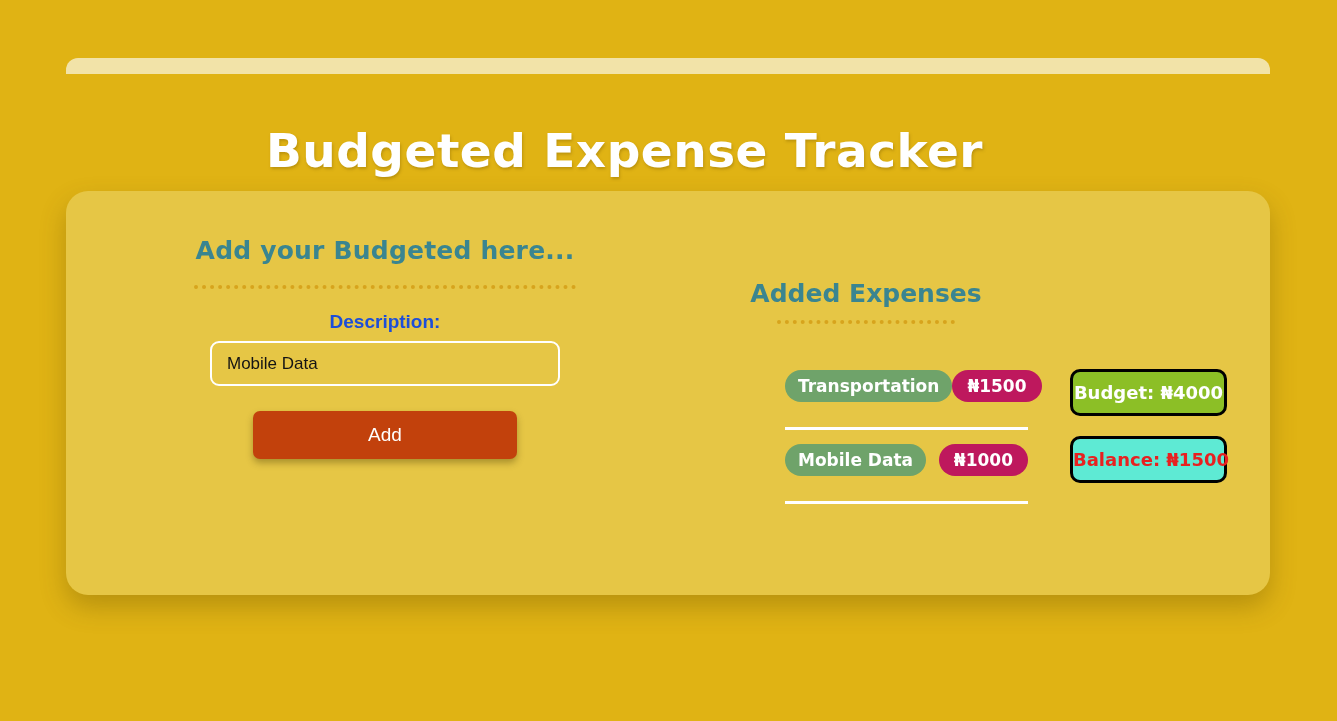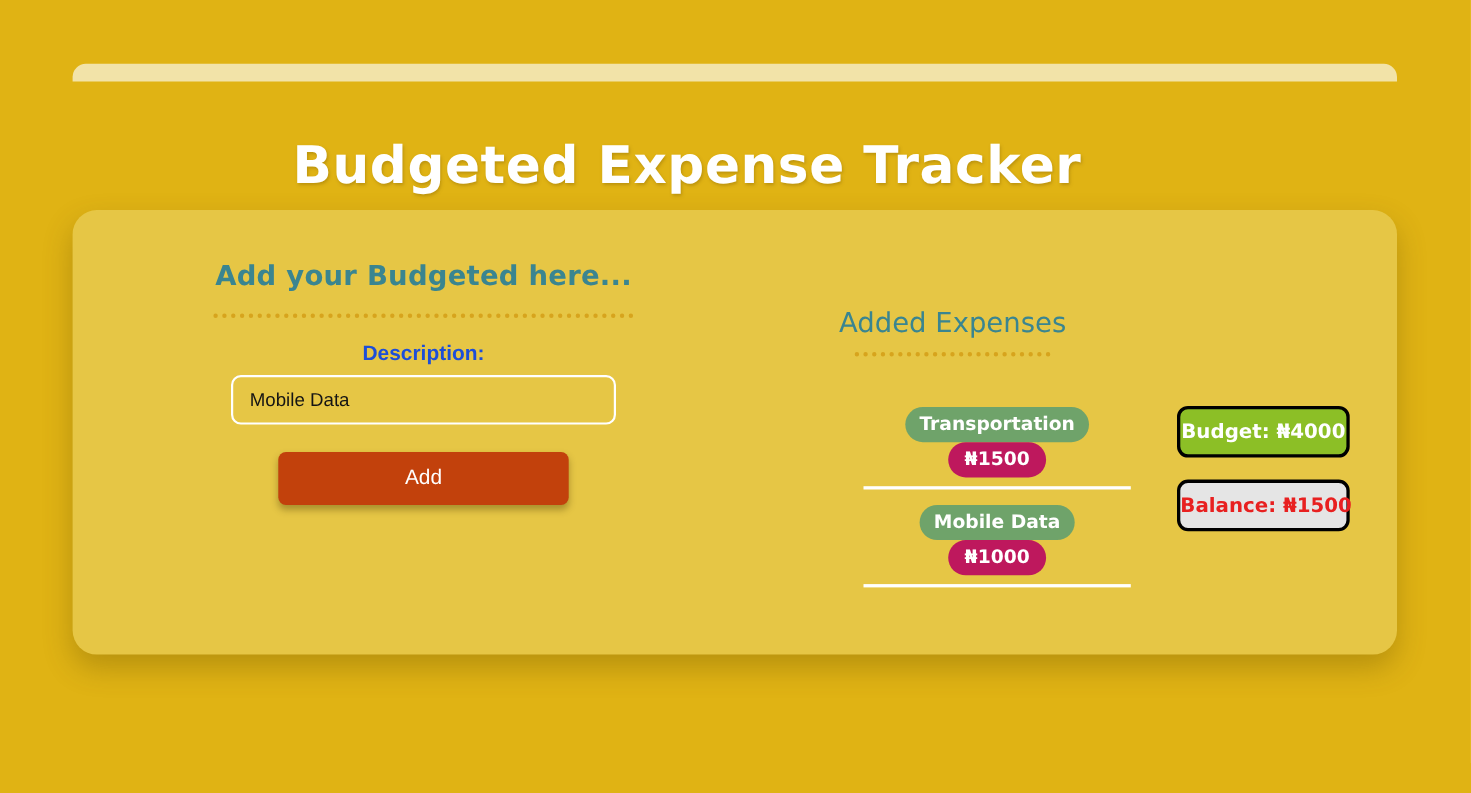--- a/index.html
+++ b/index.html
@@ -116,21 +116,21 @@
   
   #expenses-panel {
     position: absolute;
     left: 654px;
     top: 88px;
     width: 510px;
   }
   #expenses-heading {
     color: #3a8590;
     font-family: "DejaVu Sans", sans-serif;
-    font-weight: normal;
+    font-weight: bold;
     font-size: 25px;
     text-align: center;
     width: 292px;
     margin-left: 0;
     padding-bottom: 12px;
   }
   #expenses-divider {
     width: 178px;
     margin-left: 57px;
     height: 0;
@@ -144,25 +144,24 @@
     margin-top: 43px;
   }
 
   
   #expense-list {
     width: 243px;
     margin-left: 65px;
   }
   .expense-row {
     display: flex;
-    flex-direction: column;
     align-items: center;
     justify-content: space-between;
     border-bottom: 3px solid #ffffff;
-    padding: 3px 0 8px 0;
+    padding: 3px 0 25px 0;
     margin-bottom: 11px;
   }
   .expense-name {
     display: inline-block;
     background: #6fa36a;
     color: #ffffff;
     font-family: "DejaVu Sans", sans-serif;
     font-weight: bold;
     font-size: 17px;
     padding: 6px 13px;
@@ -196,21 +195,21 @@
     font-size: 18px;
     padding: 10px 0;
     text-align: center;
     white-space: nowrap;
   }
   #budget-box {
     background: #8cbf26;
     color: #ffffff;
   }
   #balance-box {
-    background: #e5e5e5;
+    background: #5eead4;
     color: #e82020;
     margin-top: 20px;
   }
 </style>
 </head>
 <body>
 
 <div id="top-strip"></div>
 
 <h1 id="page-title">Budgeted Expense Tracker</h1>

